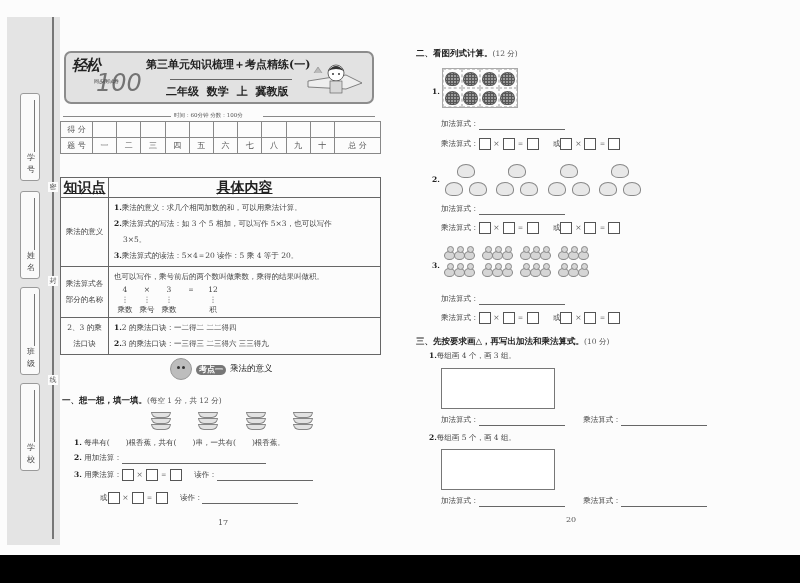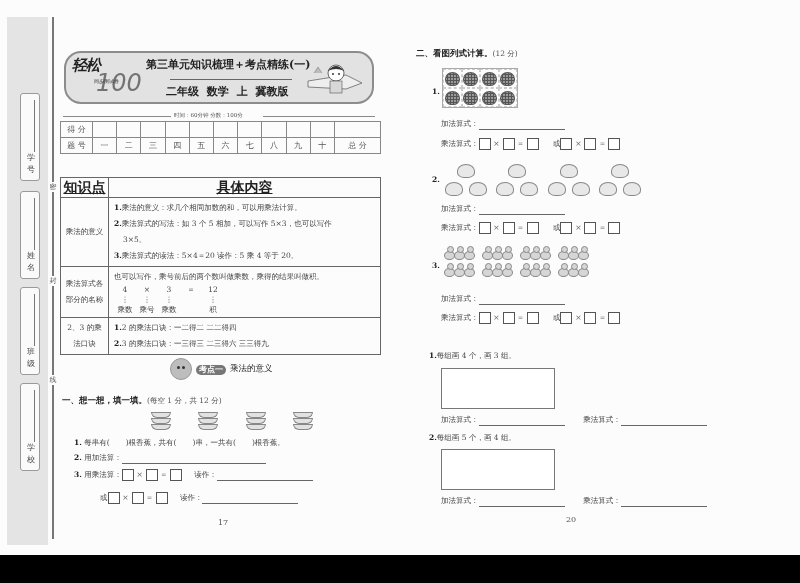--- a/index.html
+++ b/index.html
@@ -1,29 +1,29 @@
 <!DOCTYPE html>
 <html><head>
 <meta charset="utf-8">
 <style>
   * { box-sizing: border-box; margin: 0; padding: 0; }
   html, body { width: 800px; height: 583px; overflow: hidden; background: #000; }
   body { position: relative; font-family: "DejaVu Serif", serif; color: #333; }
   .sheet { position: absolute; left: 0; top: 0; width: 800px; height: 555px; background: #fcfcfc; }
 
   
-  .binding { position: absolute; left: 7px; top: 17px; width: 41px; height: 528px; background: #e4e4e4; }
+  .binding { position: absolute; left: 7px; top: 17px; width: 53px; height: 528px; background: #e4e4e4; }
   .bind-box { position: absolute; left: 13px; width: 20px; height: 88px; background: #fafafa; border: 1px solid #9a9a9a; border-radius: 3px; }
   .bind-box .uline { position: absolute; left: 13px; top: 6px; width: 1px; height: 52px; background: #777; }
   .bind-box .lbl { position: absolute; left: 3px; bottom: 4px; width: 14px; font-size: 8px; line-height: 12px; text-align: center; color: #444; }
   .seal-line { position: absolute; left: 52px; top: 17px; width: 2px; height: 522px; background: #777; }
   .seal-char { position: absolute; left: 48px; width: 10px; font-size: 7px; background: #fcfcfc; color: #555; text-align: center; line-height: 10px; }
 
   
-  .banner { position: absolute; left: 64px; top: 51px; width: 310px; height: 53px; background: #e2e2e2; border: 2px solid #8c8c8c; border-radius: 17px; }
+  .banner { position: absolute; left: 64px; top: 51px; width: 310px; height: 53px; background: #e2e2e2; border: 2px solid #8c8c8c; border-radius: 7px; }
   .brand { position: absolute; left: 6px; top: 3px; font-size: 15px; font-weight: bold; font-style: italic; color: #222; letter-spacing: -1px; }
   .brand-num { position: absolute; left: 30px; top: 0px; font-size: 24px; font-style: italic; color: #737373; font-family: "DejaVu Sans", sans-serif; margin-top: 16px; }
   .brand-sub { position: absolute; left: 28px; top: 25px; font-size: 5px; color: #333; font-family: "DejaVu Sans", sans-serif; }
   .b-title { position: absolute; left: 80px; top: 4px; font-size: 11px; color: #222; white-space: nowrap; font-weight: bold; }
   .b-rule { position: absolute; left: 104px; top: 26px; width: 122px; height: 1px; background: #666; }
   .b-sub { position: absolute; left: 100px; top: 31px; font-size: 11px; font-weight: bold; color: #222; white-space: nowrap; word-spacing: 4px; }
   .mascot { position: absolute; right: 8px; top: 8px; width: 58px; height: 38px; }
 
   .timing { position: absolute; left: 63px; top: 112px; width: 312px; height: 8px; }
   .timing .ln { position: absolute; top: 4px; height: 1px; background: #888; }
@@ -386,20 +386,23 @@
     </div>
   </div>
   <div class="q" style="left:441px;top:293px">
     <span>加法算式：</span><span class="blank" style="width:86px"></span>
   </div>
   <div class="q" style="left:441px;top:312px">
     <span>乘法算式：</span><span class="bx"></span><span class="op">×</span><span class="bx"></span><span class="op">＝</span><span class="bx"></span>
     <span style="display:inline-block;width:12px"></span><span>或</span><span class="bx"></span><span class="op">×</span><span class="bx"></span><span class="op">＝</span><span class="bx"></span>
   </div>
 
+  <div class="sec-h" style="left:416px;top:336px">
+    <span>三、先按要求画△，再写出加法和乘法算式。</span><span class="pts">(10 分)</span>
+  </div>
   <div class="q" style="left:429px;top:350px">
     <span class="n">1.</span><span>每组画 4 个，画 3 组。</span>
   </div>
   <div class="drawbox" style="left:441px;top:368px"></div>
   <div class="q" style="left:441px;top:414px">
     <span>加法算式：</span><span class="blank" style="width:86px"></span>
     <span style="display:inline-block;width:14px"></span>
     <span>乘法算式：</span><span class="blank" style="width:86px"></span>
   </div>
   <div class="q" style="left:429px;top:432px">

